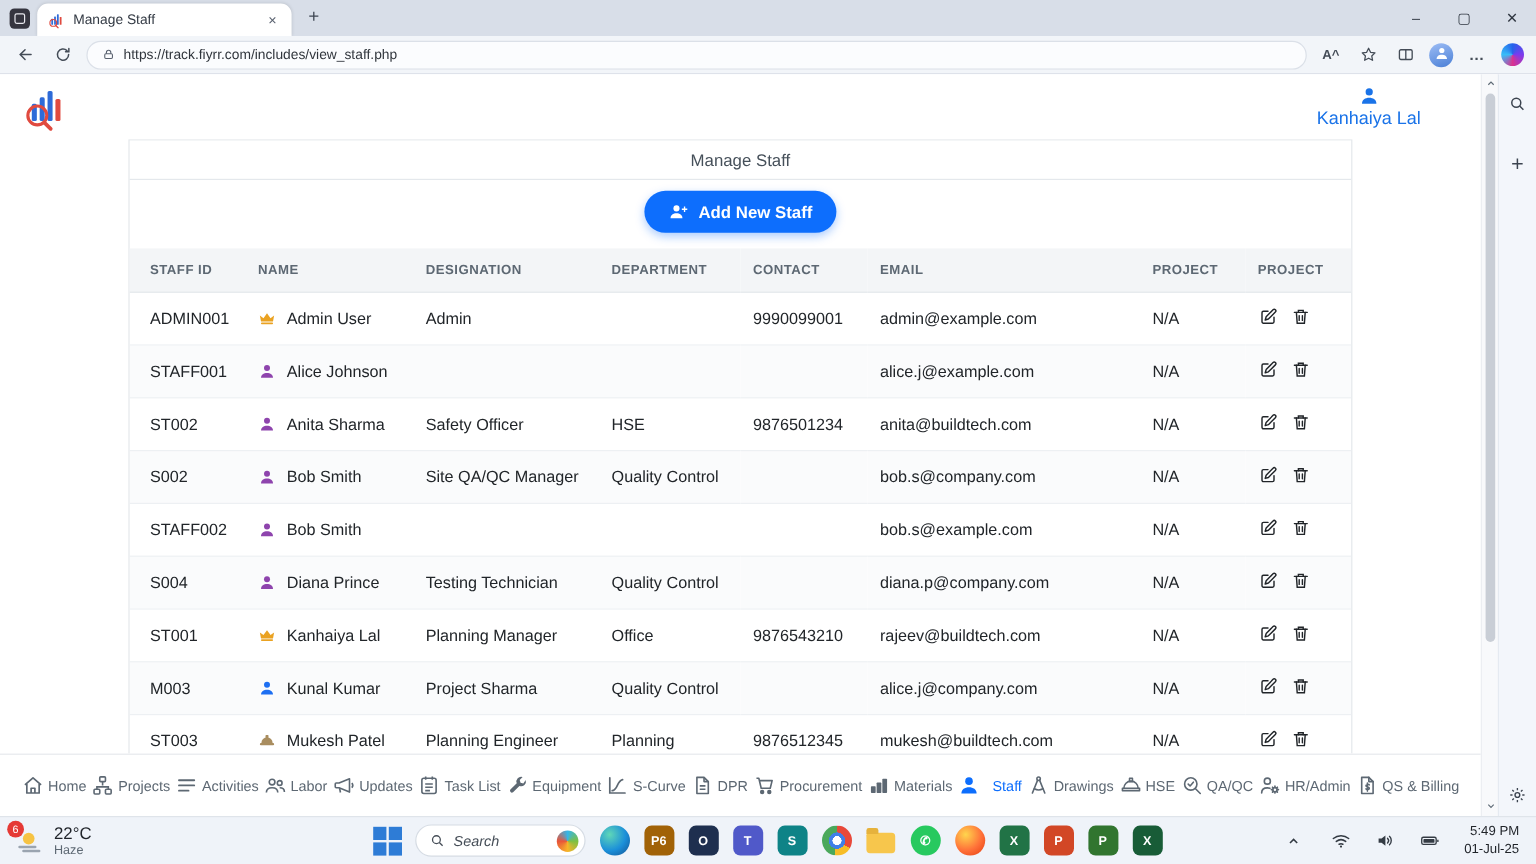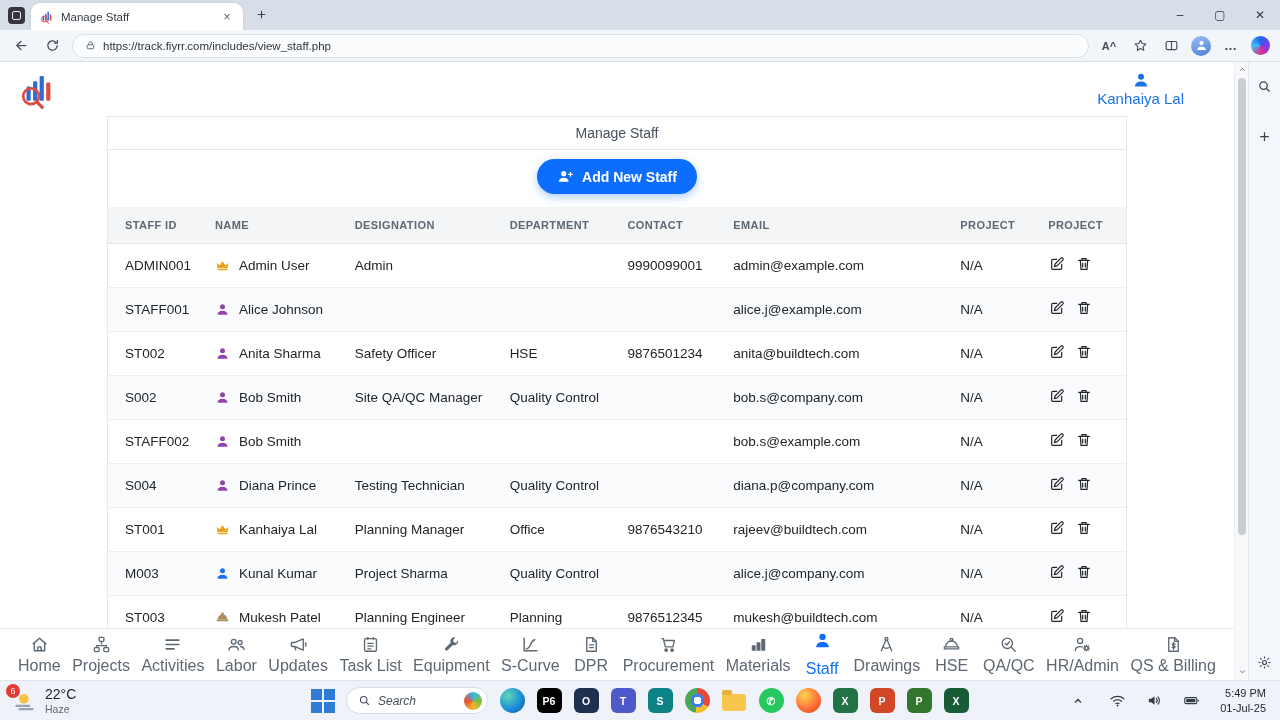--- a/index.html
+++ b/index.html
@@ -70,21 +70,21 @@
   table.staff th:first-child, table.staff td:first-child { padding-left:17px; }
   .namewrap { display:flex; align-items:center; gap:9px; }
   .row-ic { width:15px; height:15px; flex:0 0 auto; display:flex; }
   .row-ic svg { width:15px; height:15px; }
   .c-act { }
   .act-btn { background:none; border:none; color:#212529; width:18px; height:18px; margin-right:9px; cursor:pointer; padding:0; }
   .act-btn svg { width:16px; height:16px; }
 
   
   .bottom-nav { height:52px; background:#fff; border-top:1px solid #e6e9ed; display:flex; align-items:center; justify-content:space-between; padding:0 18px; flex:0 0 auto; }
-  .nav-item { display:flex; flex-direction:column; align-items:center; gap:3px; color:#5d6873; font-size:16px; cursor:pointer; min-width:40px; }
+  .nav-item { display:flex; flex-direction:row; align-items:center; gap:3px; color:#5d6873; font-size:12px; cursor:pointer; min-width:40px; }
   .nav-item .nic { width:19px; height:19px; display:flex; }
   .nav-item .nic svg { width:19px; height:19px; }
   .nav-item.active { color:var(--accent,#0d6efd);gap:10px; }
 
   
   .taskbar { height:40px; background:#eff3f9; border-top:1px solid #dfe4ea; position:relative; flex:0 0 auto; }
   .tb-left { position:absolute; left:0; top:0; height:100%; display:flex; align-items:center; gap:7px; padding:0 12px; }
   .wx { position:relative; width:26px; height:26px; }
   .wx svg { width:26px; height:26px; }
   .wx .badge { position:absolute; top:-4px; left:-6px; background:#e53935; color:#fff; font-size:9px; min-width:14px; height:14px; border-radius:8px; display:flex; align-items:center; justify-content:center; padding:0 2px; }
@@ -746,21 +746,21 @@
             </svg>
           </span>
         <span class="lbl">Search</span>
         <span class="bing"></span>
       </div>
       <span style="display:flex;gap:9px;" id="tb-apps">
           <button class="tb-app">
             <span class="appface app-edge round"></span>
           </button>
           <button class="tb-app">
-            <span class="appface app-p6" style="background: #000000;">P6</span>
+            <span class="appface app-p6" style="background: #a16207;">P6</span>
           </button>
           <button class="tb-app">
             <span class="appface app-outlook" style="background: rgb(30, 47, 79);">O</span>
           </button>
           <button class="tb-app">
             <span class="appface app-teams" style="background: rgb(80, 89, 201);">T</span>
           </button>
           <button class="tb-app">
             <span class="appface app-sharepoint" style="background: rgb(14, 131, 135);">S</span>
           </button>

